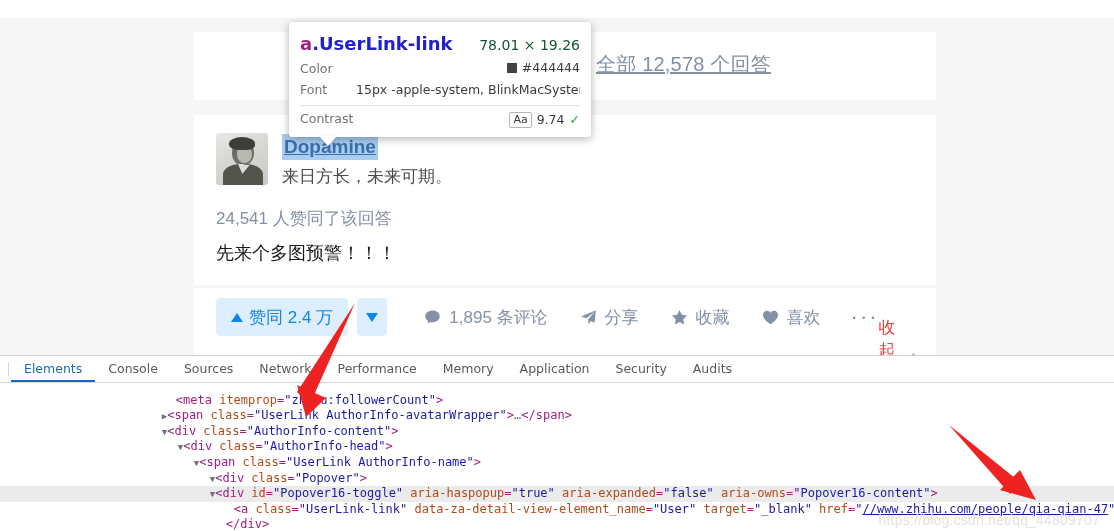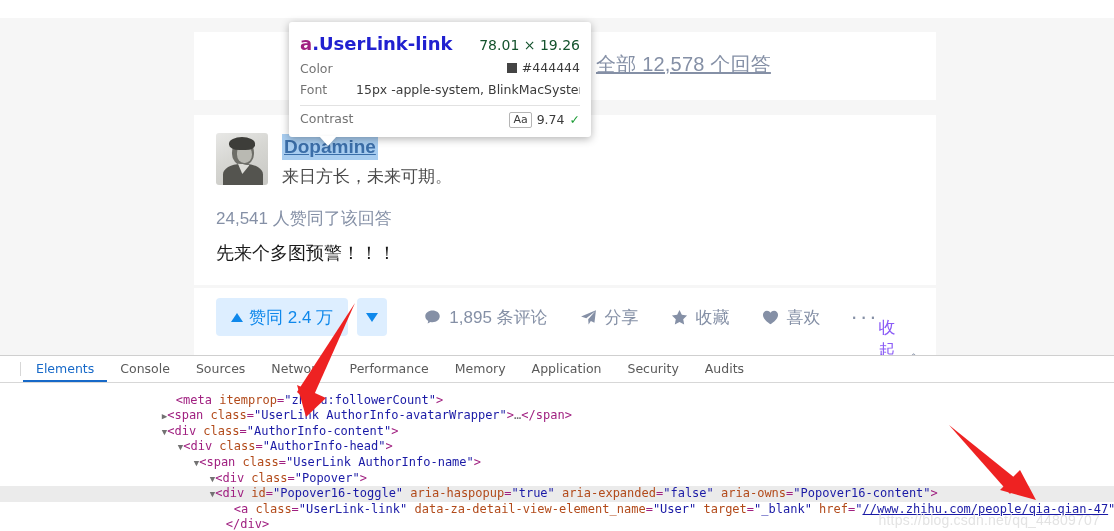--- a/index.html
+++ b/index.html
@@ -125,21 +125,21 @@
     color: #8590a6; font-size: 17px; cursor: pointer;
     white-space: nowrap;
   }
   .act.c1 { margin-left: 37px; }
   .act.c2 { margin-left: 32px; }
   .act.c3 { margin-left: 32px; }
   .act.c4 { margin-left: 32px; }
   .act.dots { margin-left: 30px; font-size: 22px; letter-spacing: 2px; line-height: .6; }
   .collapse {
     margin-left: auto; display: flex; align-items: flex-end; gap: 8px;
-    color: #8b5cf6; font-size: 17px; cursor: pointer; margin-top: 44px;
+    color: #ef4444; font-size: 17px; cursor: pointer; margin-top: 44px;
   }
   .ico { display: inline-block; fill: #8590a6; }
 
   
   .inspect-tip {
     position: absolute; left: 289px; top: 22px;
     width: 302px;
     background: #ffffff;
     border-radius: 3px;
     box-shadow: 0 2px 9px rgba(0,0,0,.30);
@@ -175,21 +175,21 @@
   
   .devtools {
     position: absolute; left: 0; top: 355px; width: 1114px; height: 176px;
     background: #ffffff; border-top: 1px solid #cfcfcf;
     font-family: "DejaVu Sans Mono", monospace;
   }
   .dt-tabs {
     height: 27px; display: flex; align-items: stretch;
     border-bottom: 1px solid #d7d7d7;
     font-family: "DejaVu Sans", sans-serif;
-    padding-left: 20px;
+    padding-left: 8px;
   }
   .dt-tab {
     display: flex; align-items: center; padding: 0 13px;
     font-size: 12.5px; color: #5a5a5a; cursor: pointer;
     border-bottom: 2px solid transparent;
   }
   .dt-tab.active { color: #1769c8; border-bottom-color: #1769c8; }
   .dt-divider { width: 1px; background: #d7d7d7; margin: 6px 2px 6px 0; }
 
   .dom-tree {

